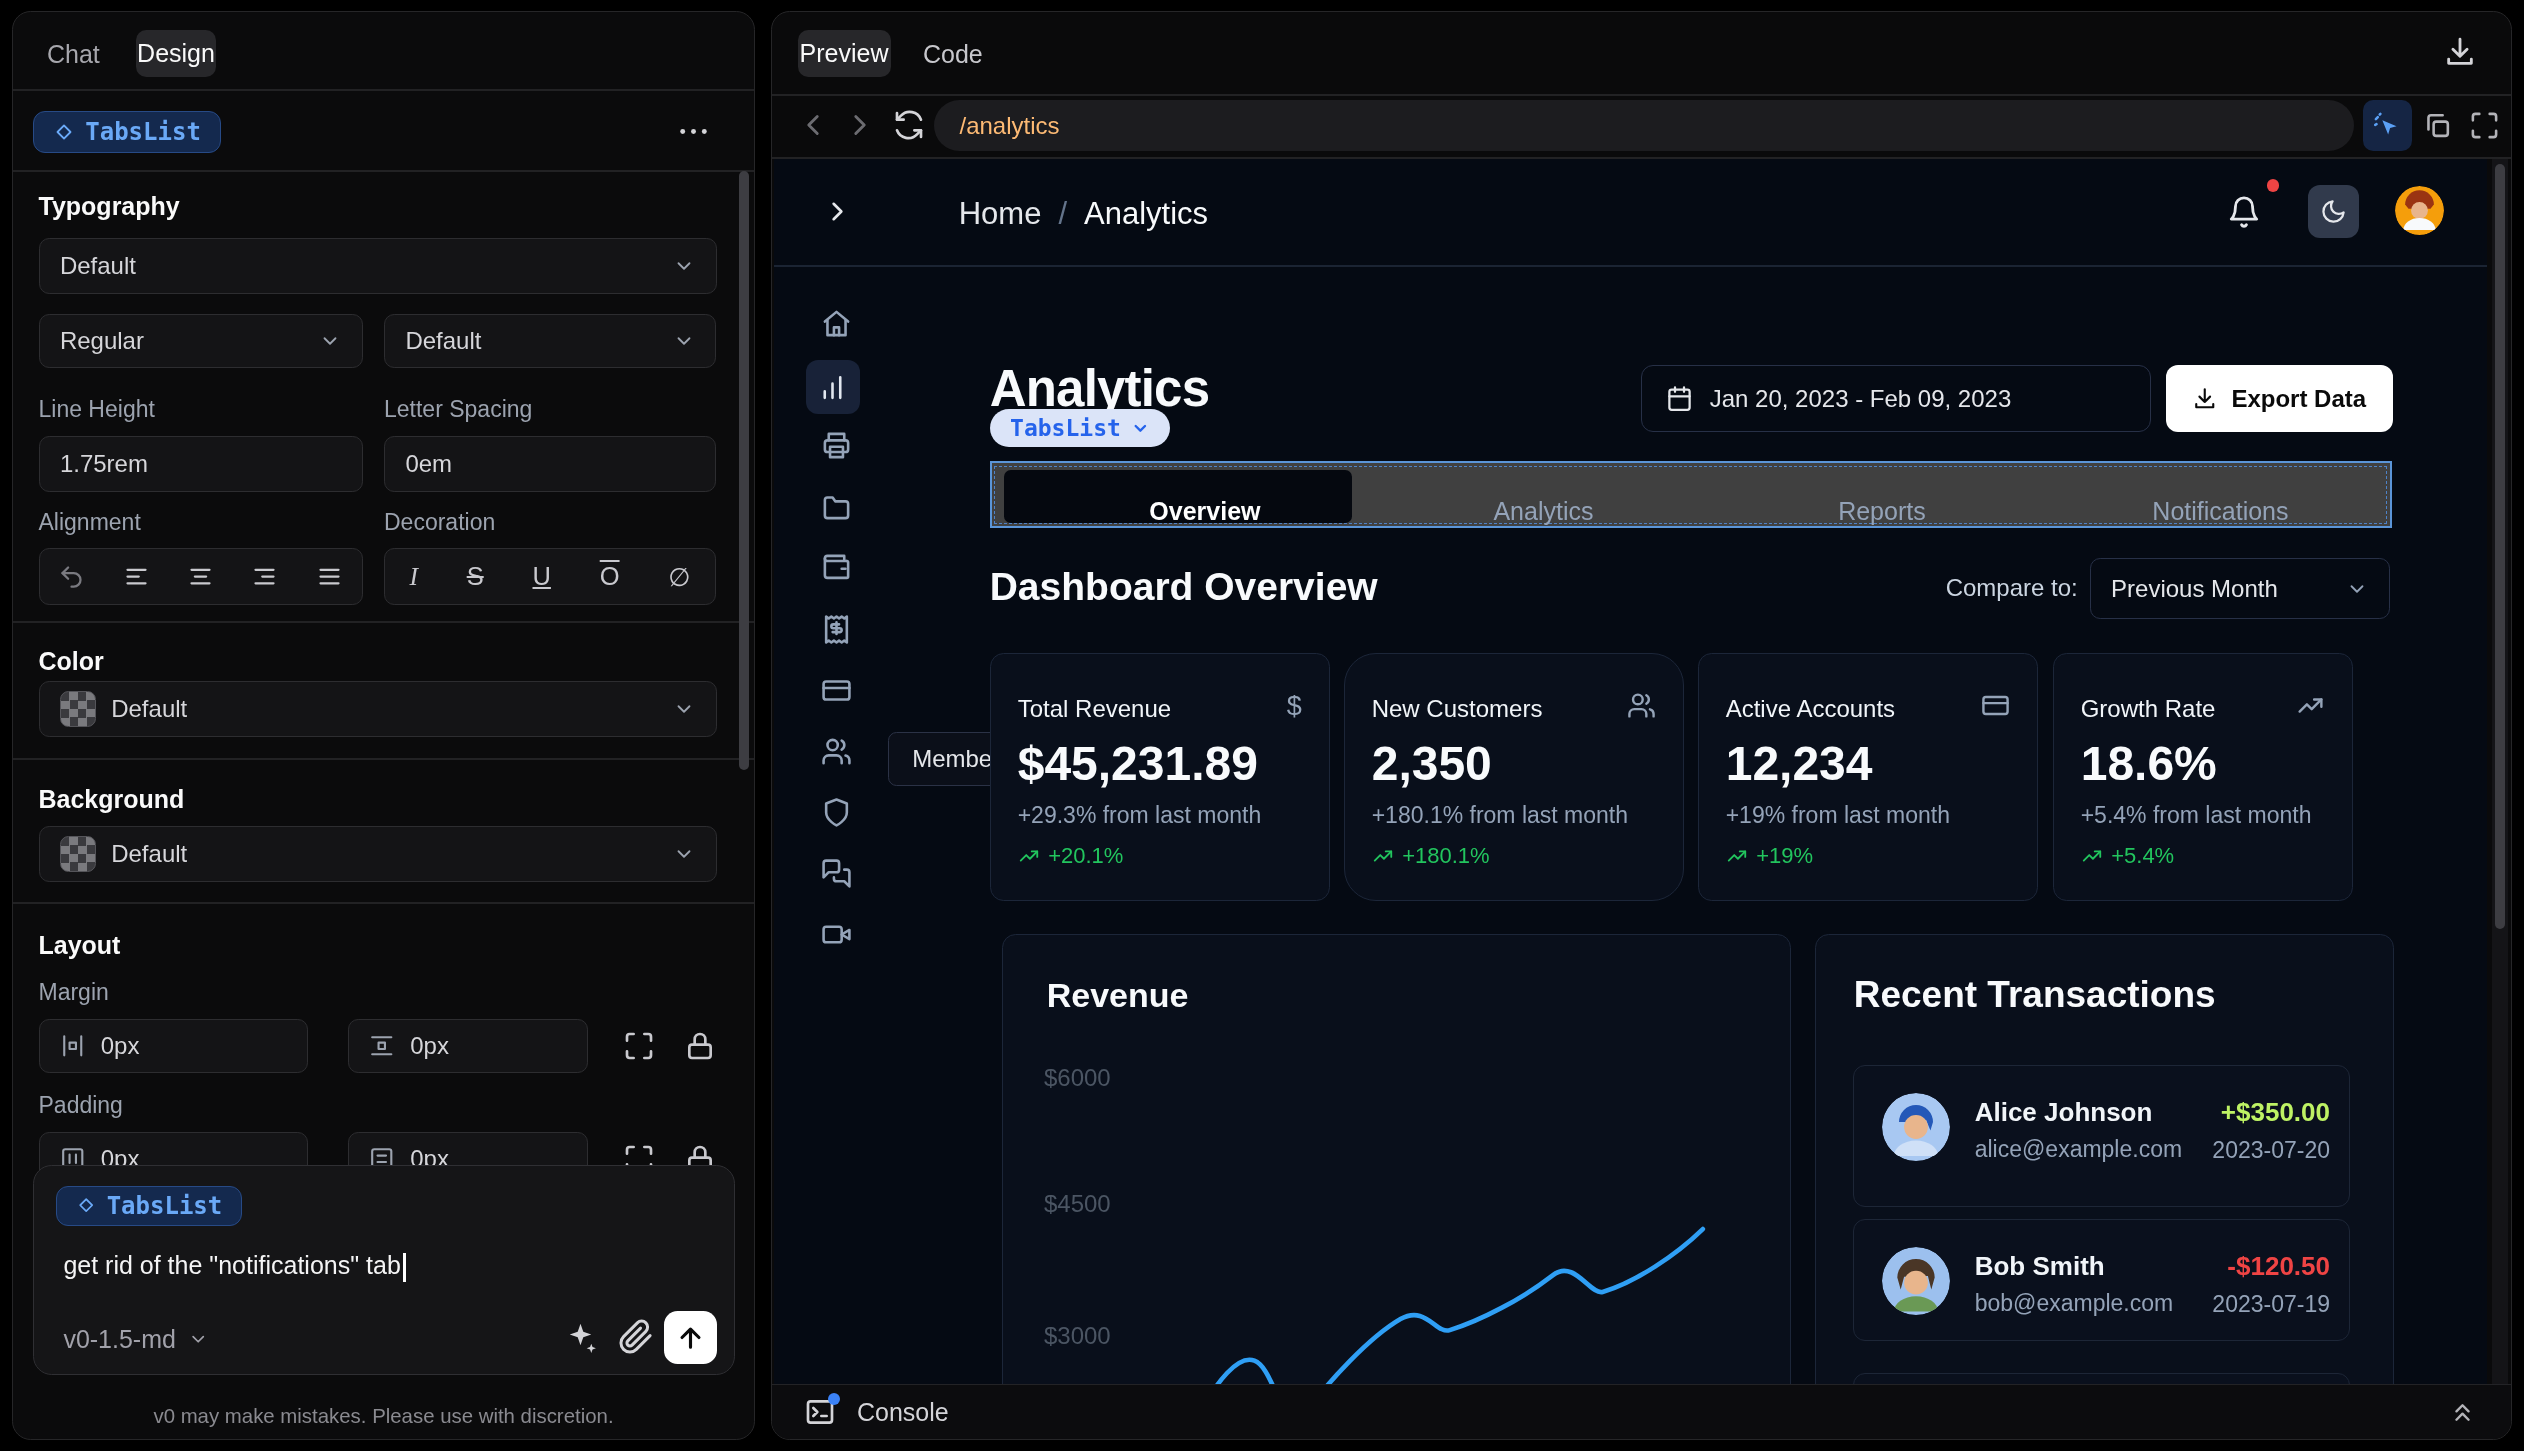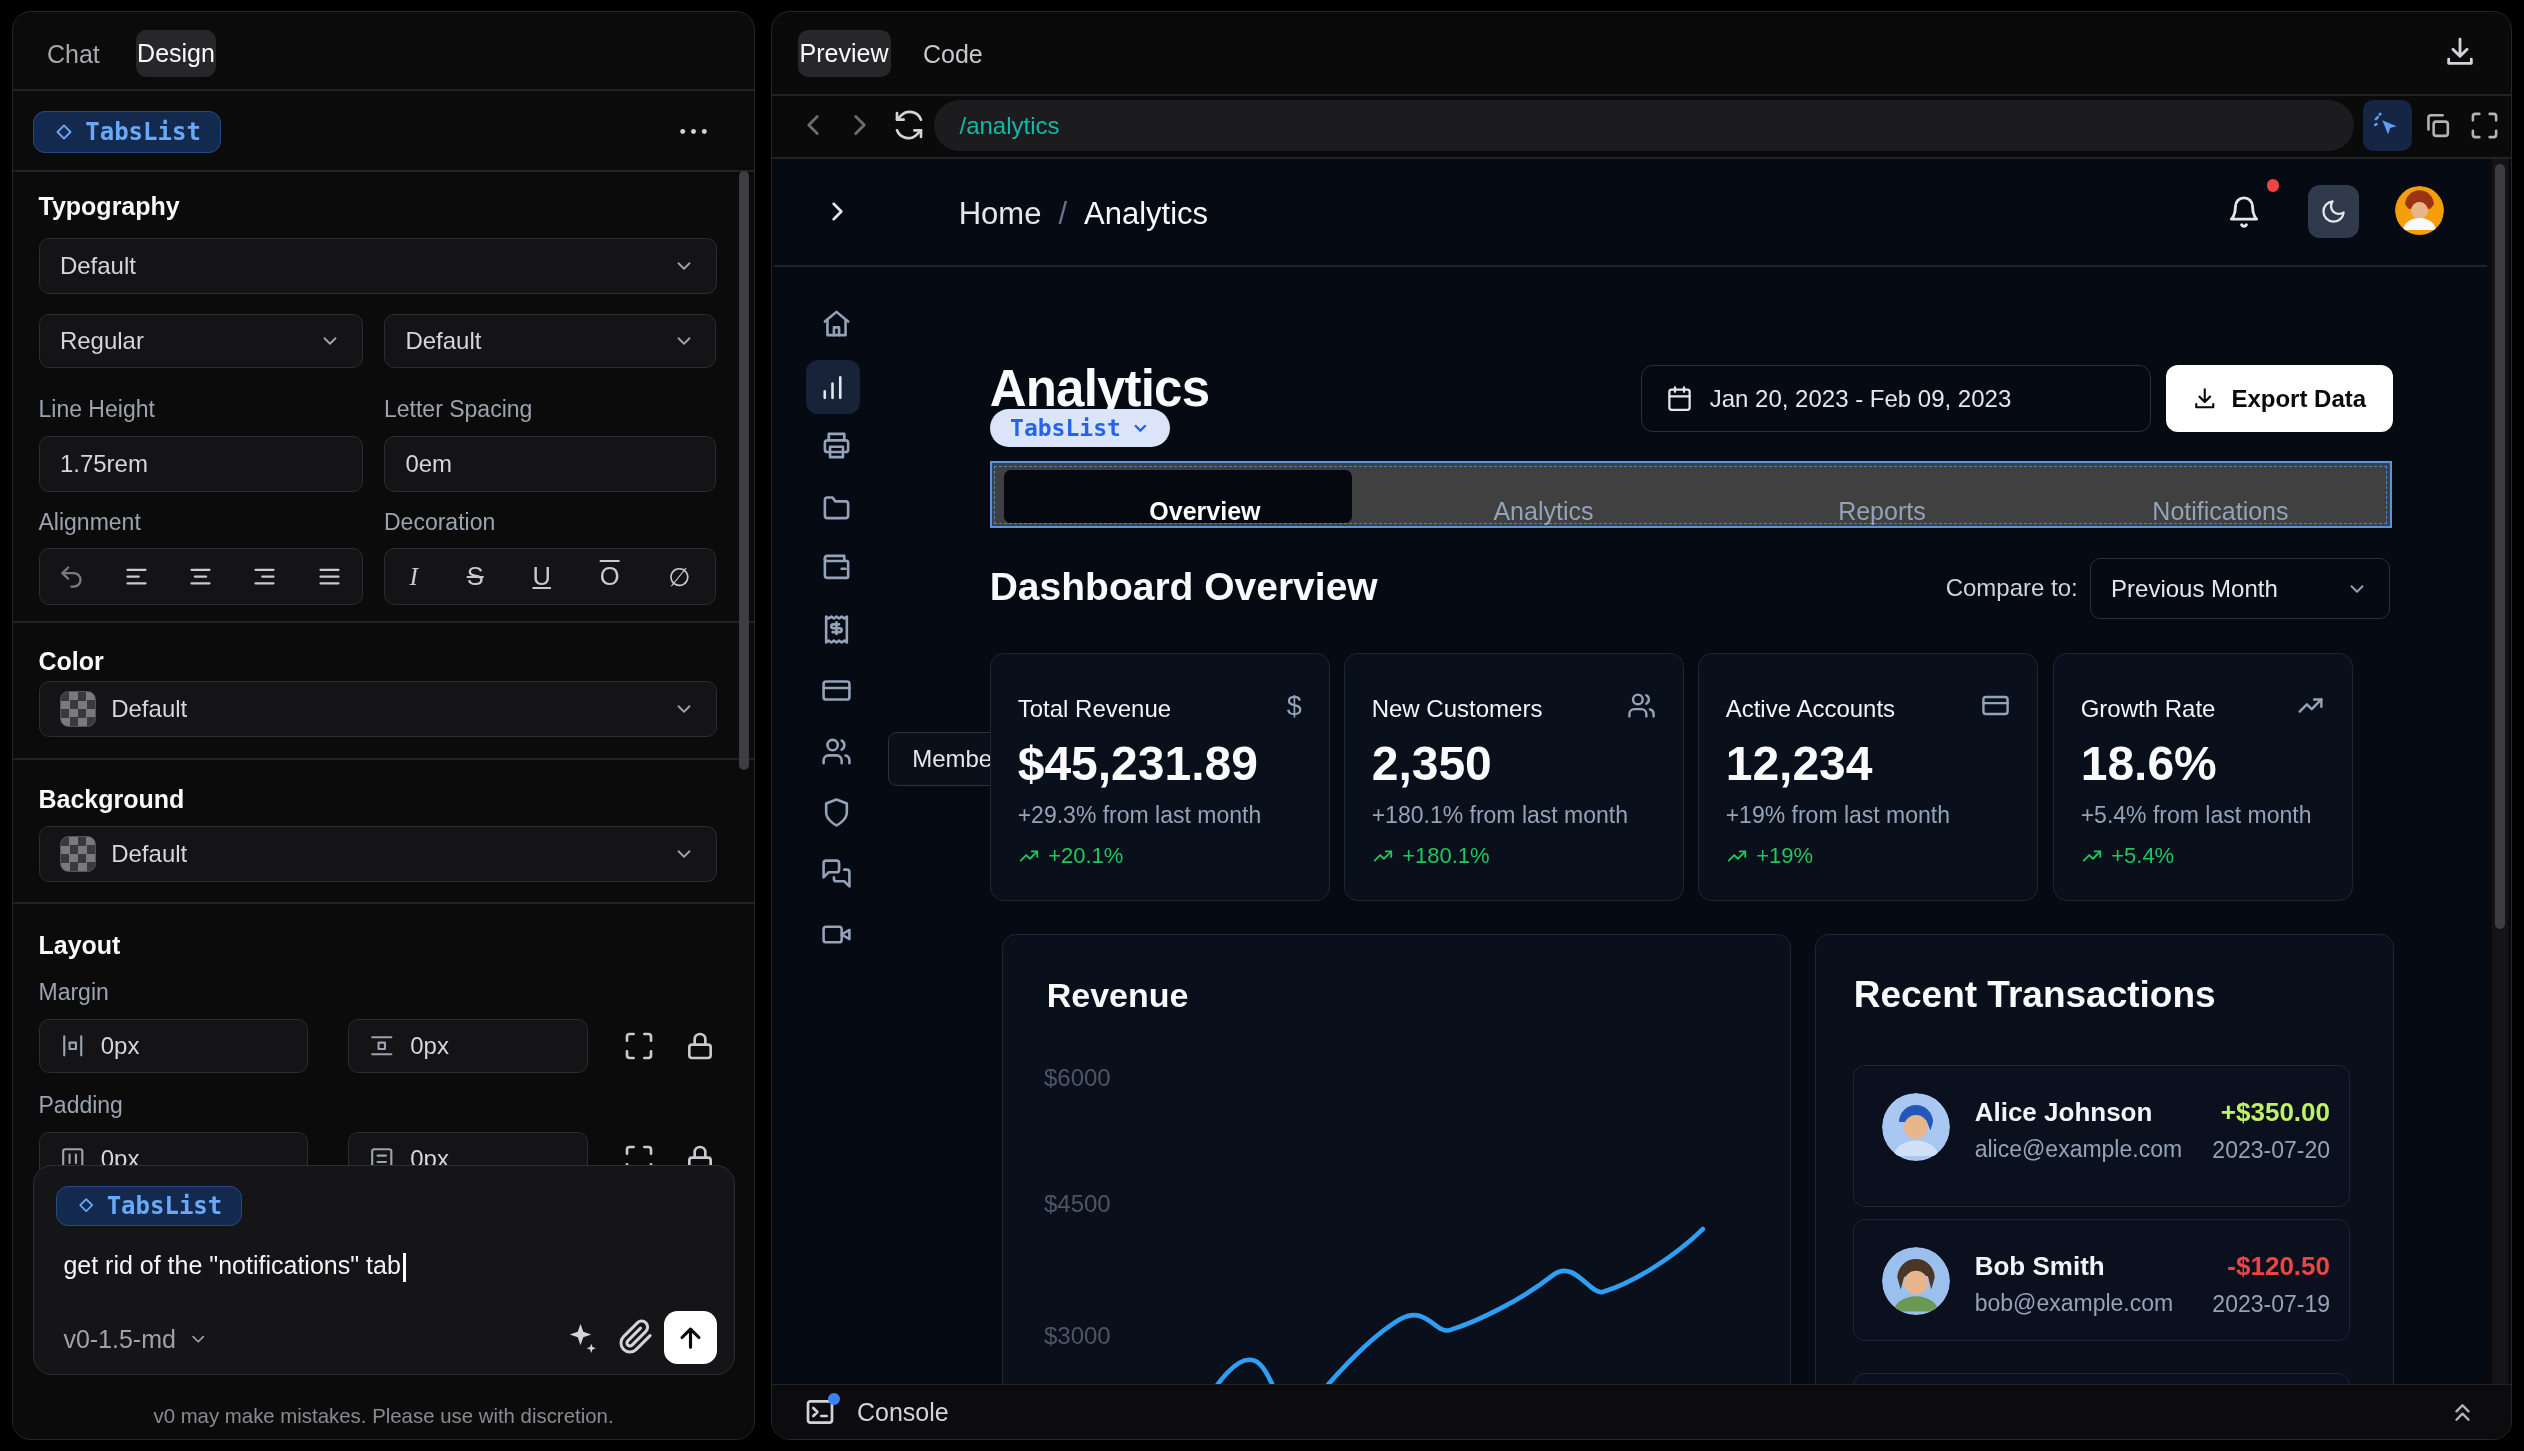--- a/index.html
+++ b/index.html
@@ -27,21 +27,21 @@
   .swatch { width:36px; height:36px; border-radius:8.5px; border:1.7px solid #55555a;
     background-image:conic-gradient(#7a7a7e 0 25%, #3a3a3e 0 50%, #7a7a7e 0 75%, #3a3a3e 0);
     background-size:17px 17px; }
   .deco-g { font-size:25.5px; color:#c9c9ce; }
   .composer { position:absolute; background:#151517; border:1.7px solid #2f2f33; border-radius:18.7px; }
   .send-btn { position:absolute; width:53px; height:53px; background:#fff; border-radius:13.6px;
     display:flex; align-items:center; justify-content:center; color:#0a0a0a; }
   .scroll-thumb { position:absolute; background:#3d3d42; border-radius:6.8px; }
   
   .urlbar { position:absolute; background:#1c1c1f; border-radius:849px; display:flex;
-    align-items:center; font-size:24px; color:#14b8a6; padding:0 25.5px; }
+    align-items:center; font-size:24px; color:#fdba74; padding:0 25.5px; }
   .inspect-btn { position:absolute; background:#152544; border-radius:10.2px; color:#5ba0f5;
     display:flex; align-items:center; justify-content:center; }
   
   .app { position:absolute; background:#050a13; overflow:hidden; }
   .appheader-border { position:absolute; left:0; right:0; height:1.7px; background:#1b2433; }
   .sb-icon { position:absolute; width:54px; height:54px; display:flex; align-items:center;
     justify-content:center; color:#94a3b8; }
   .sb-active { background:#182238; border-radius:12px; color:#e2e8f0; }
   .tooltip { position:absolute; background:#0b0f19; border:1.7px solid #2b3246; border-radius:8.5px;
     display:flex; align-items:center; justify-content:center; font-size:24px; color:#e5e7eb; }
@@ -575,21 +575,21 @@
       <span class="stat-ic" style="font-size:27px; color:#94a3b8;">$</span>
       <span class="stat-val">$45,231.89</span>
       <span class="stat-chg">+29.3% from last month</span>
       <span class="stat-trend">
           <svg class="ic" width="22" height="22" viewBox="0 0 26 26">
             <use href="#i-trend"></use>
           </svg>
           <span>+20.1%</span>
         </span>
     </div>
-    <div class="card" style="left:570px; top:494px; width:340px; height:248px;">
+    <div class="card" style="left:570px; top:494px; width:340px; height:248px;border-radius:32px;">
       <span class="stat-title">New Customers</span>
       <span class="stat-ic"><svg class="ic" width="29" height="29" viewBox="0 0 34 34">
             <use href="#i-users"></use>
           </svg></span>
       <span class="stat-val">2,350</span>
       <span class="stat-chg">+180.1% from last month</span>
       <span class="stat-trend">
           <svg class="ic" width="22" height="22" viewBox="0 0 26 26">
             <use href="#i-trend"></use>
           </svg>

